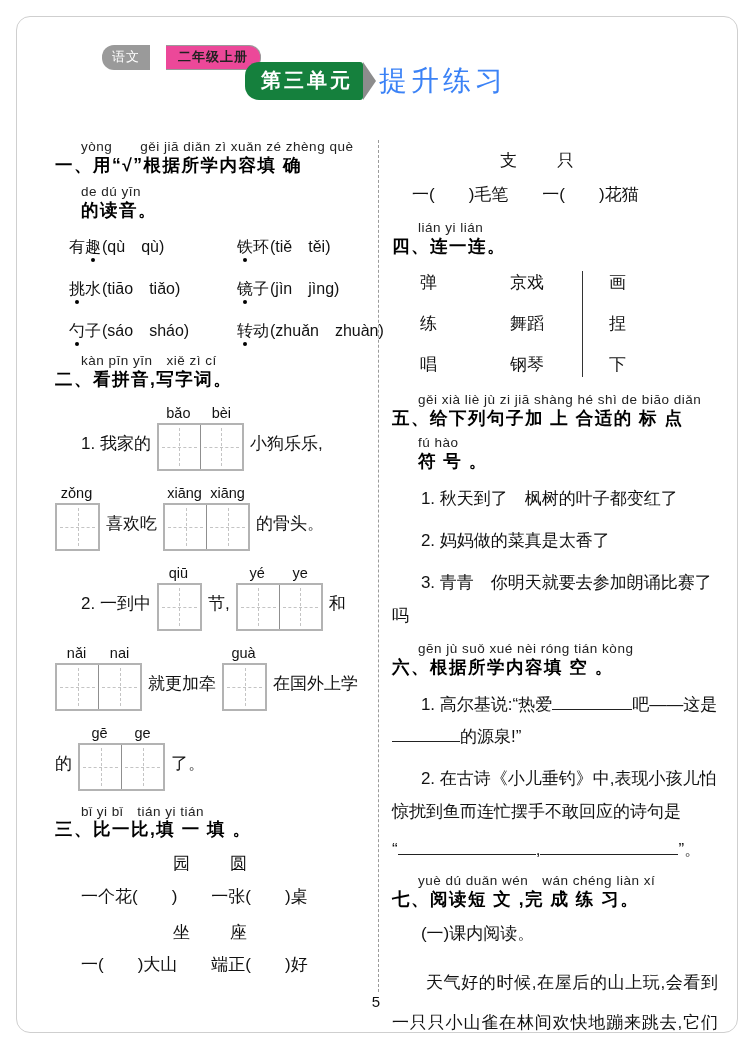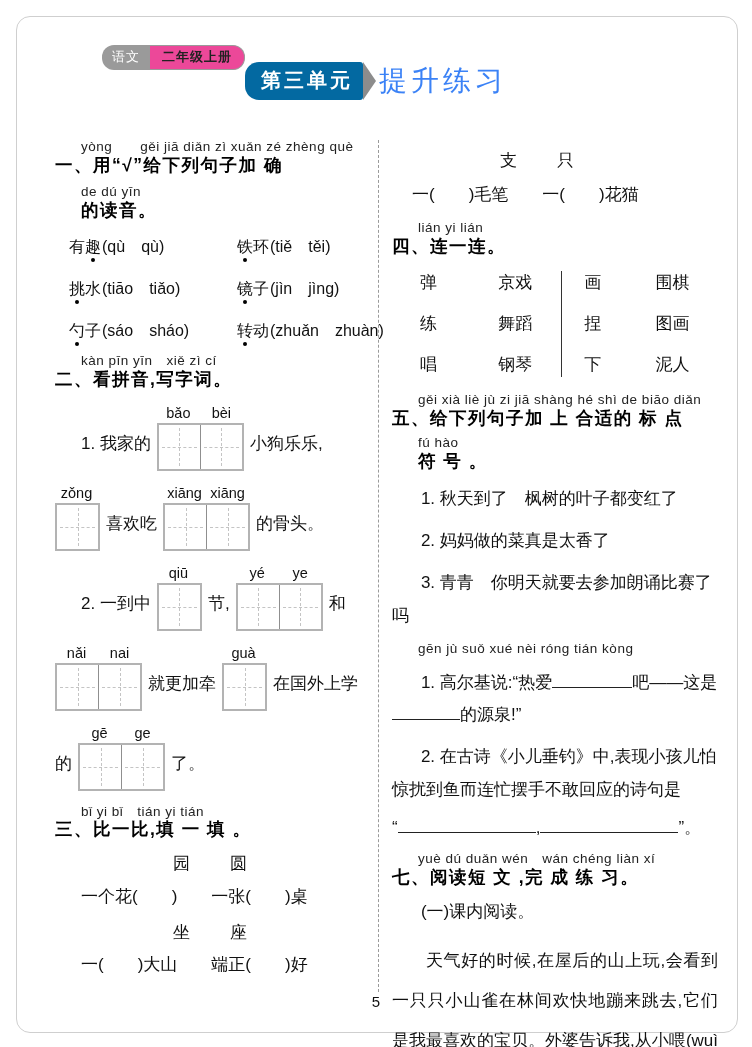--- a/index.html
+++ b/index.html
@@ -1,25 +1,25 @@
 <!DOCTYPE html>
 <html><head>
 <meta charset="utf-8">
 <style>
   html,body{margin:0;padding:0;background:#ffffff;}
   body{font-family:"Liberation Sans","DejaVu Sans",sans-serif;color:#111;}
   .page{position:relative;width:752px;height:1047px;background:#fff;overflow:hidden;}
   .page-border{position:absolute;left:16px;top:16px;right:14px;bottom:14px;border:1px solid #cfcfcf;border-radius:14px;pointer-events:none;}
 
   
-  .badge{position:absolute;left:102px;top:45px;display:flex;align-items:center;font-size:13px;}
+  .badge{position:absolute;left:102px;top:45px;display:flex;align-items:center;font-size:13px;gap:16px;}
   .badge .subj{background:#9a9a9a;color:#fff;padding:3px 10px 4px;border-radius:12px 0 0 12px;letter-spacing:1px;}
   .badge .grade{background:#ec4899;color:#222;border:1px solid #9a9a9a;border-left:none;padding:2px 12px 3px;border-radius:0 12px 12px 0;font-weight:bold;letter-spacing:1px;}
   .titlerow{position:absolute;left:0;top:62px;width:100%;display:flex;justify-content:center;align-items:center;gap:16px;}
-  .unit-banner{position:relative;background:#0369a1;color:#fff;font-weight:bold;font-size:20px;letter-spacing:3px;padding:5px 10px 6px 16px;border-radius:14px 3px 3px 14px;}
+  .unit-banner{position:relative;background:#15803d;color:#fff;font-weight:bold;font-size:20px;letter-spacing:3px;padding:5px 10px 6px 16px;border-radius:14px 3px 3px 14px;}
   .unit-banner::after{content:"";position:absolute;right:-13px;top:0;border-top:19px solid transparent;border-bottom:19px solid transparent;border-left:13px solid #8c8c8c;}
   .main-title{font-weight:normal;font-size:28px;letter-spacing:4px;color:#3b82f6;}
   .metarow{position:absolute;left:0;top:114px;width:100%;text-align:center;font-size:16.5px;color:#111;}
   .bl{display:inline-block;border-bottom:1.2px solid #222;height:1em;vertical-align:baseline;}
   .bl-90{width:88px;} .bl-80{width:80px;} .bl-70{width:68px;} .bl-140{width:138px;}
 
   
   .col-divider{position:absolute;left:378px;top:140px;height:852px;width:0;border-left:1.5px dashed #9a9a9a;}
   .col{position:absolute;top:140px;font-size:17px;line-height:1.55;}
   .col-left{left:55px;width:322px;}
@@ -88,21 +88,21 @@
   <div class="titlerow">
     <span class="unit-banner">第三单元</span>
     <span class="main-title">提升练习</span>
   </div>
 
   <div class="col-divider"></div>
 
   <div class="col col-left">
 
     <div class="py ind2">yòng　　gěi jiā diǎn zì xuǎn zé zhèng què</div>
-    <div class="sec-head">一、用“√”给下列句子加 确</div>
+    <div class="sec-head">一、用“√”根据所学内容填 确</div>
     <div class="py ind2" style="margin-top:8px;">de dú yīn</div>
     <div class="sec-head ind2">的读音。</div>
 
     <div class="s1-items">
       <div class="s1-item"><span>有</span><span class="du">趣</span><span></span><span class="opts">(qù　qù)</span></div>
       <div class="s1-item"><span></span><span class="du">铁</span><span>环</span><span class="opts">(tiě　těi)</span></div>
       <div class="s1-item"><span></span><span class="du">挑</span><span>水</span><span class="opts">(tiāo　tiǎo)</span></div>
       <div class="s1-item"><span></span><span class="du">镜</span><span>子</span><span class="opts">(jìn　jìng)</span></div>
       <div class="s1-item"><span></span><span class="du">勺</span><span>子</span><span class="opts">(sáo　sháo)</span></div>
       <div class="s1-item"><span></span><span class="du">转</span><span>动</span><span class="opts">(zhuǎn　zhuàn)</span></div>
@@ -241,37 +241,33 @@
         <div>钢琴</div>
       </div>
       <div class="mdiv"></div>
       <div class="mgap2"></div>
       <div class="mcol verbs">
         <div>画</div>
         <div>捏</div>
         <div>下</div>
       </div>
       <div class="mgap3"></div>
-      <div class="mcol nouns">
-        <div>围棋</div>
-        <div>图画</div>
-        <div>泥人</div>
-      </div>
     </div>
 
     <div class="py ind2">gěi xià liè jù zi jiā shàng hé shì de biāo diǎn</div>
     <div class="sec-head">五、给下列句子加 上 合适的 标 点</div>
     <div class="py ind2" style="margin-top:6px;">fú hào</div>
     <div class="sec-head ind2">符 号 。</div>
 
     <p class="num-item">1. 秋天到了　枫树的叶子都变红了</p>
     <p class="num-item">2. 妈妈做的菜真是太香了</p>
     <p class="num-item">3. 青青　你明天就要去参加朗诵比赛了吗</p>
 
     <div class="py ind2" style="margin-top:8px;">gēn jù suǒ xué nèi róng tián kòng</div>
+    <div class="sec-head">六、根据所学内容填 空 。</div>
 
     <p class="num-item"><span>1. 高尔基说:“热爱</span><span class="bl bl-80"></span><span>吧——这是</span><span class="bl bl-70"></span><span>的源泉!”</span></p>
 
     <p class="num-item tight">2. 在古诗《小儿垂钓》中,表现小孩儿怕惊扰到鱼而连忙摆手不敢回应的诗句是</p>
     <p class="num-item tight" style="text-indent:0;"><span>“</span><span class="bl bl-140"></span><span>,</span><span class="bl bl-140"></span><span>”。</span></p>
 
     <div class="py ind2" style="margin-top:8px;">yuè dú duǎn wén　wán chéng liàn xí</div>
     <div class="sec-head">七、阅读短 文 ,完 成 练 习。</div>
     <p class="subhead">(一)课内阅读。</p>
 

